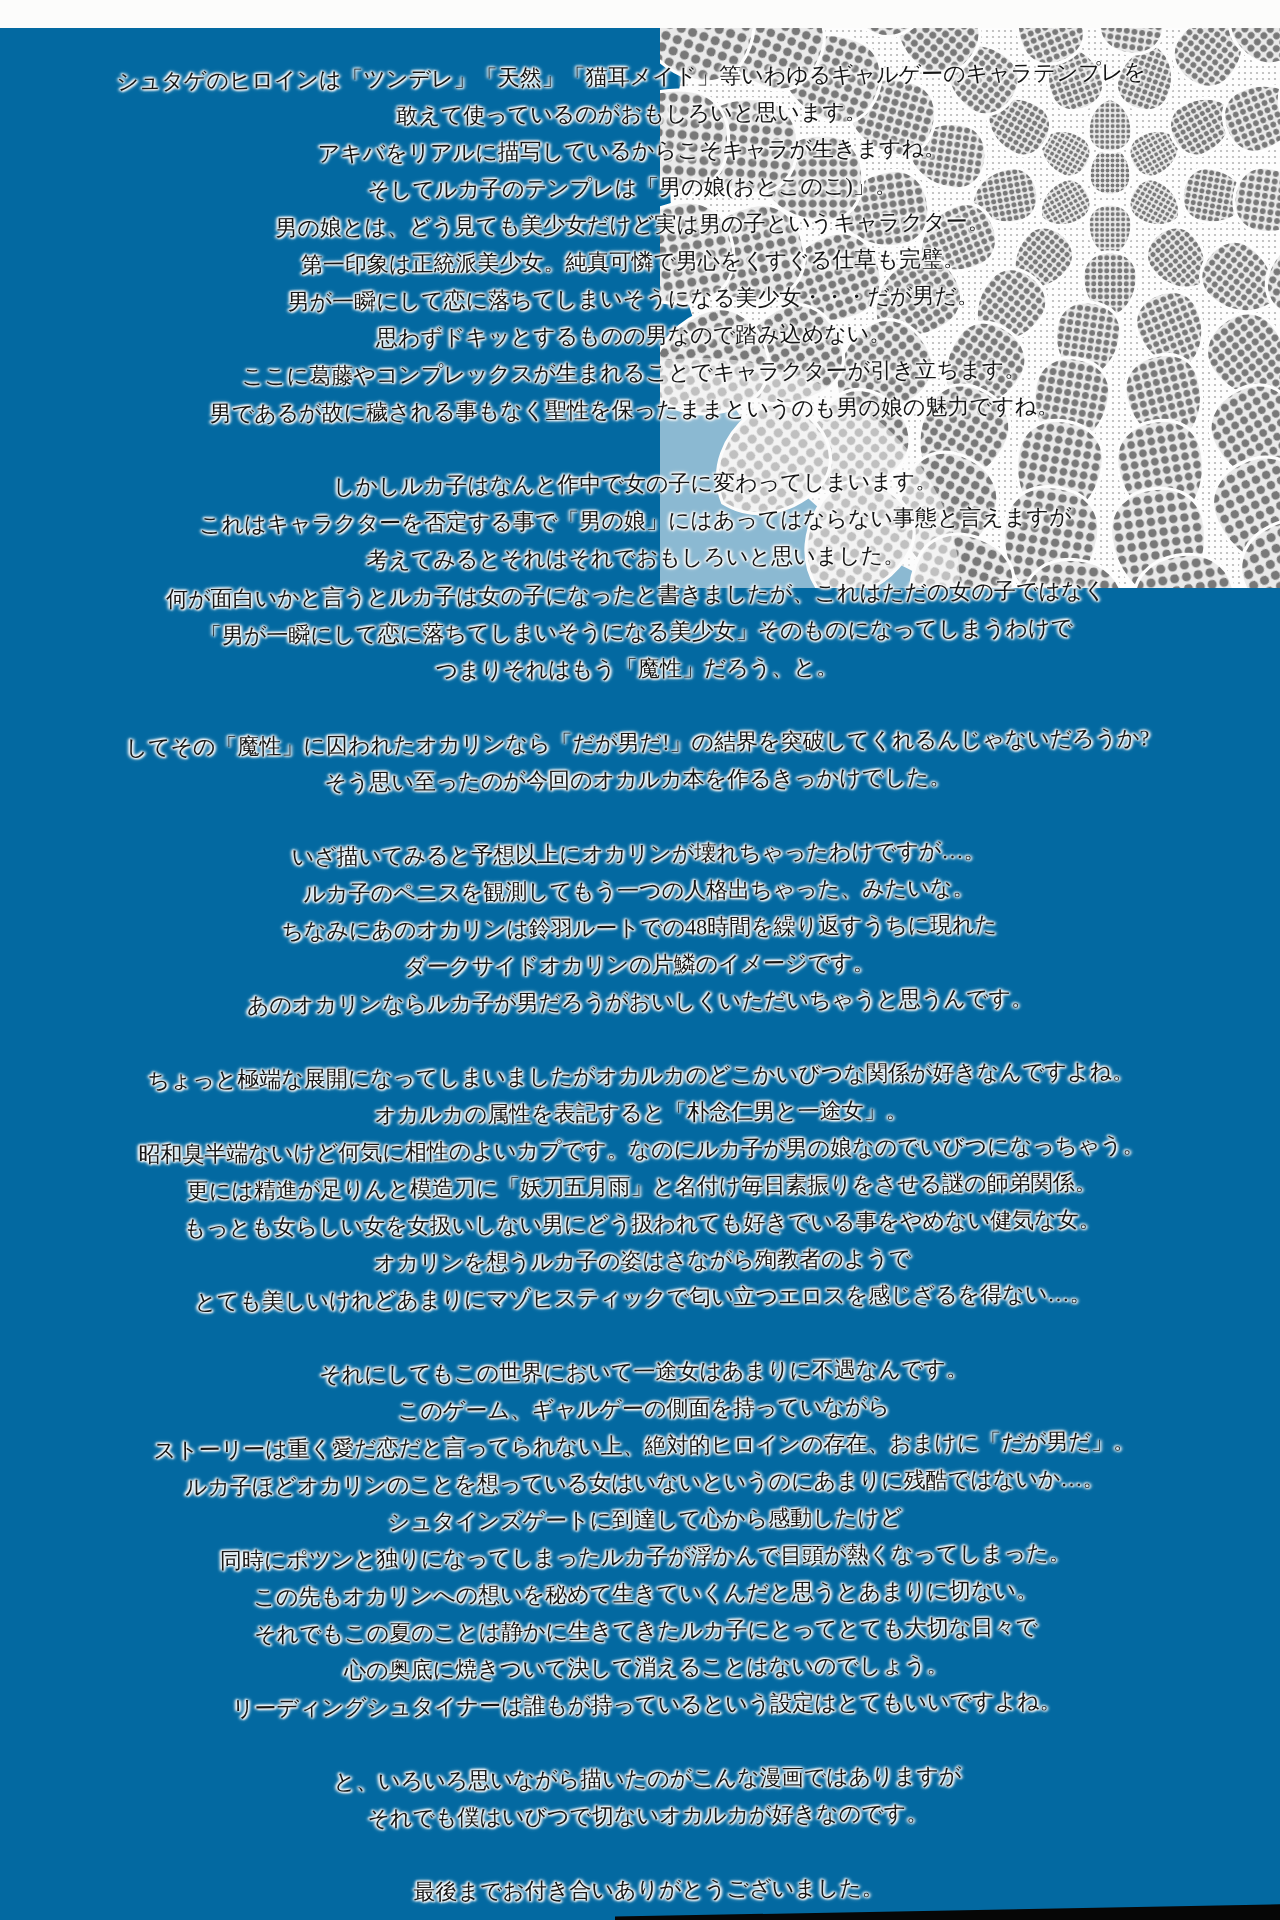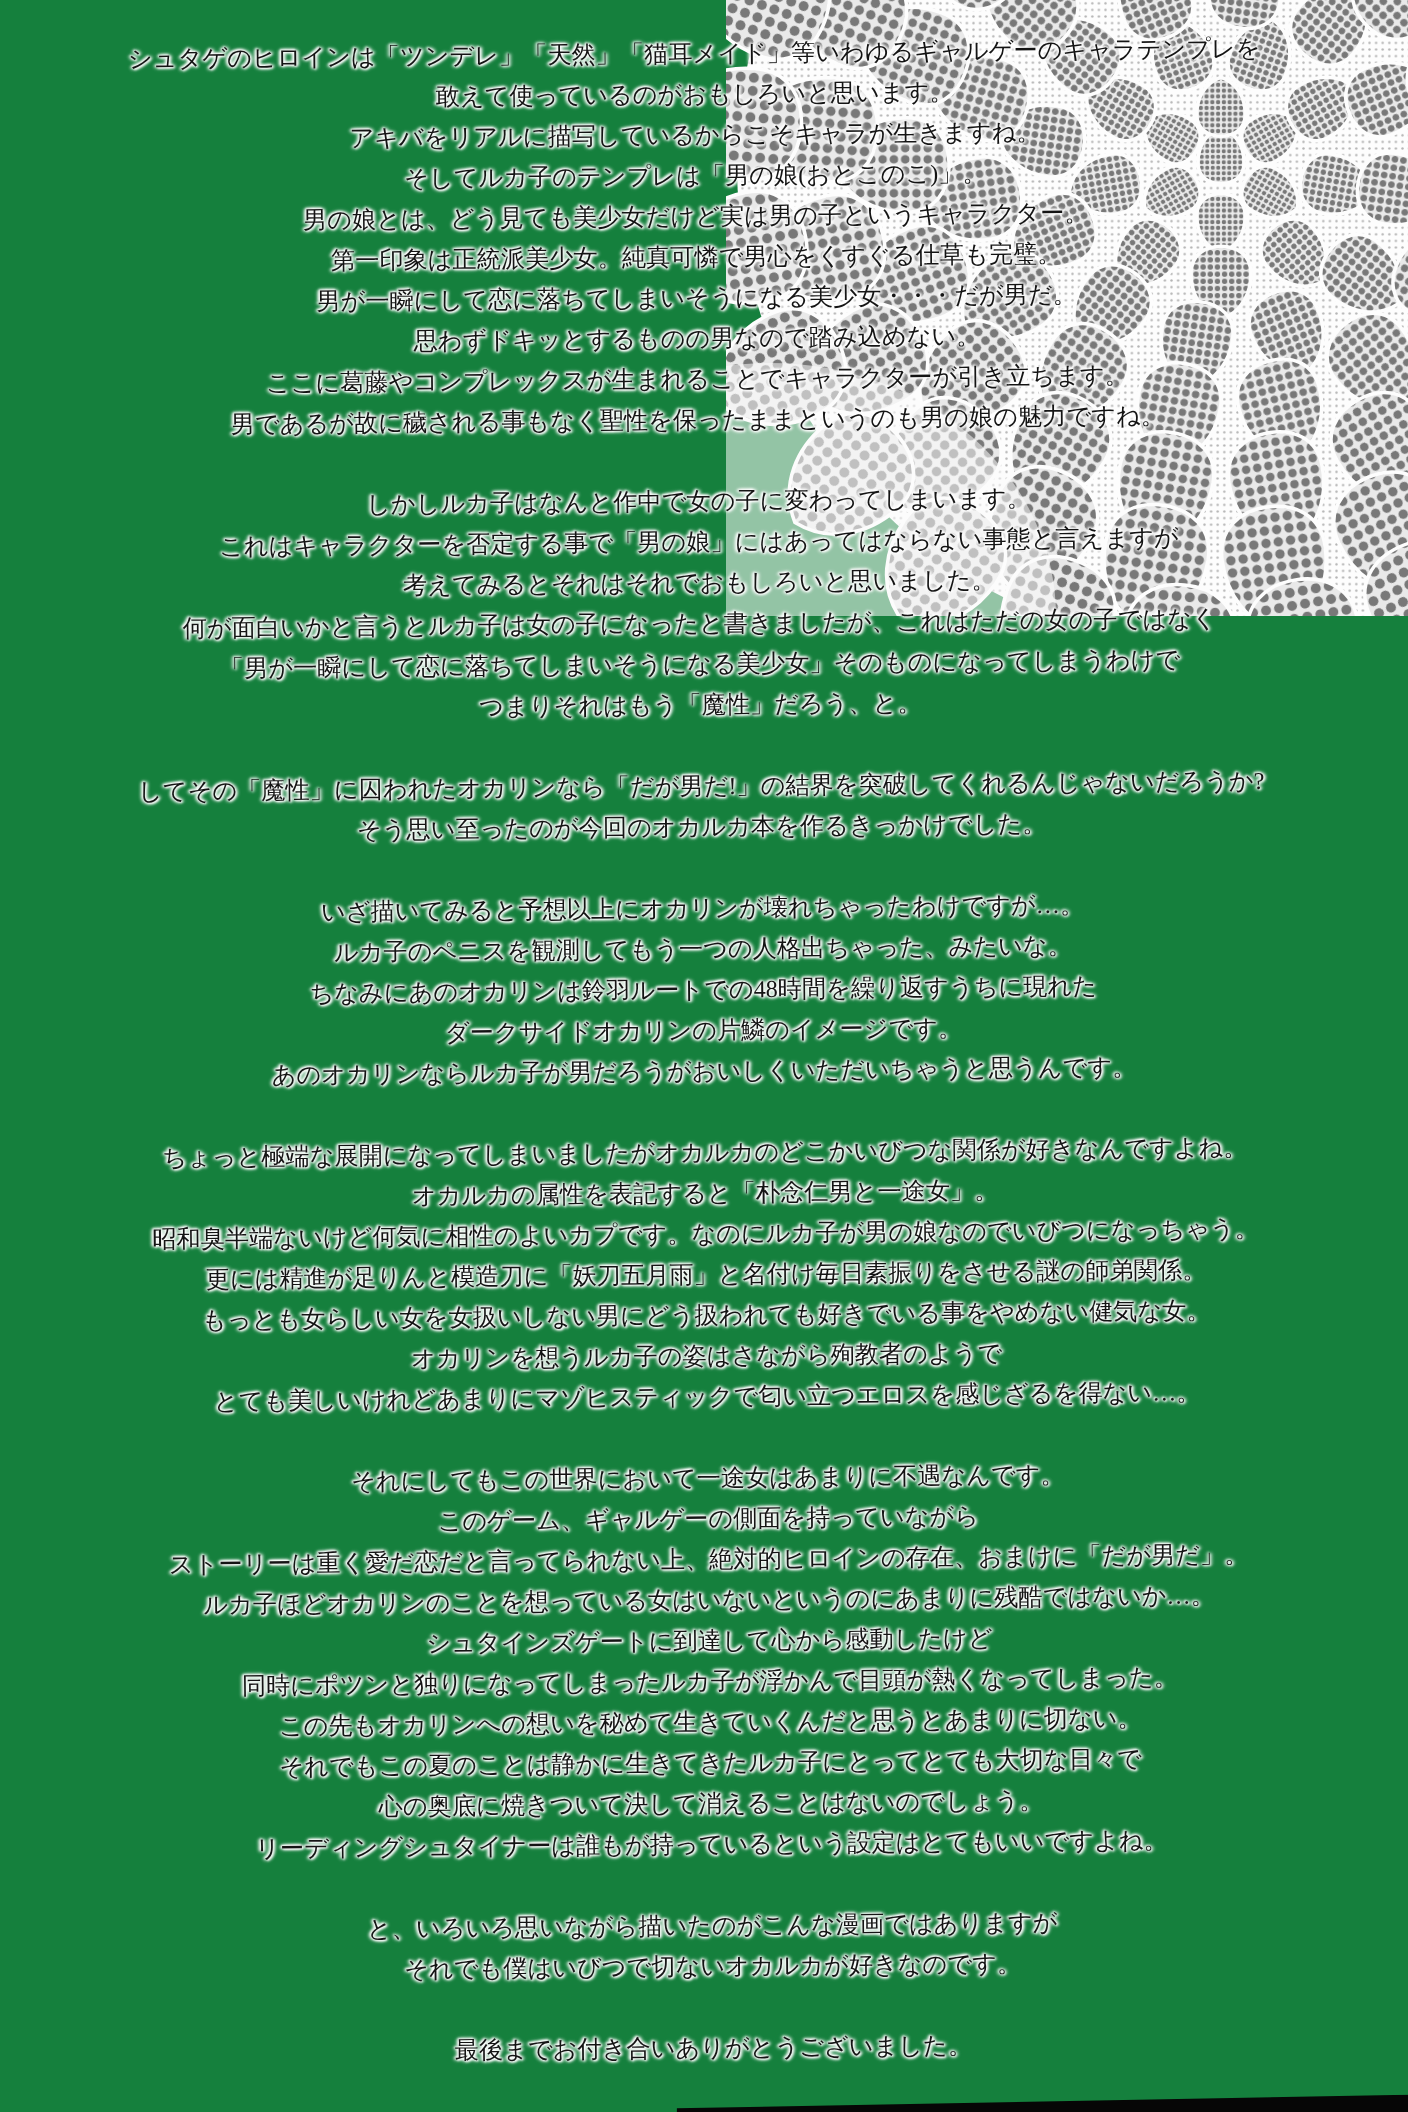--- a/index.html
+++ b/index.html
@@ -10,21 +10,22 @@
     width: 1280px;
     height: 1920px;
     overflow: hidden;
     position: relative;
     background: #fcfcfb;
     font-family: "Liberation Serif", "DejaVu Serif", serif;
   }
   .page {
     position: absolute;
     inset: 0;
-    background: #15803d;
+    background: #0369a1;
+    margin-top: 28px;
   }
   .flower-wrap {
     position: absolute;
     top: 0;
     right: 0;
     width: 620px;
     height: 560px;
     z-index: 1;
     overflow: hidden;
   }

